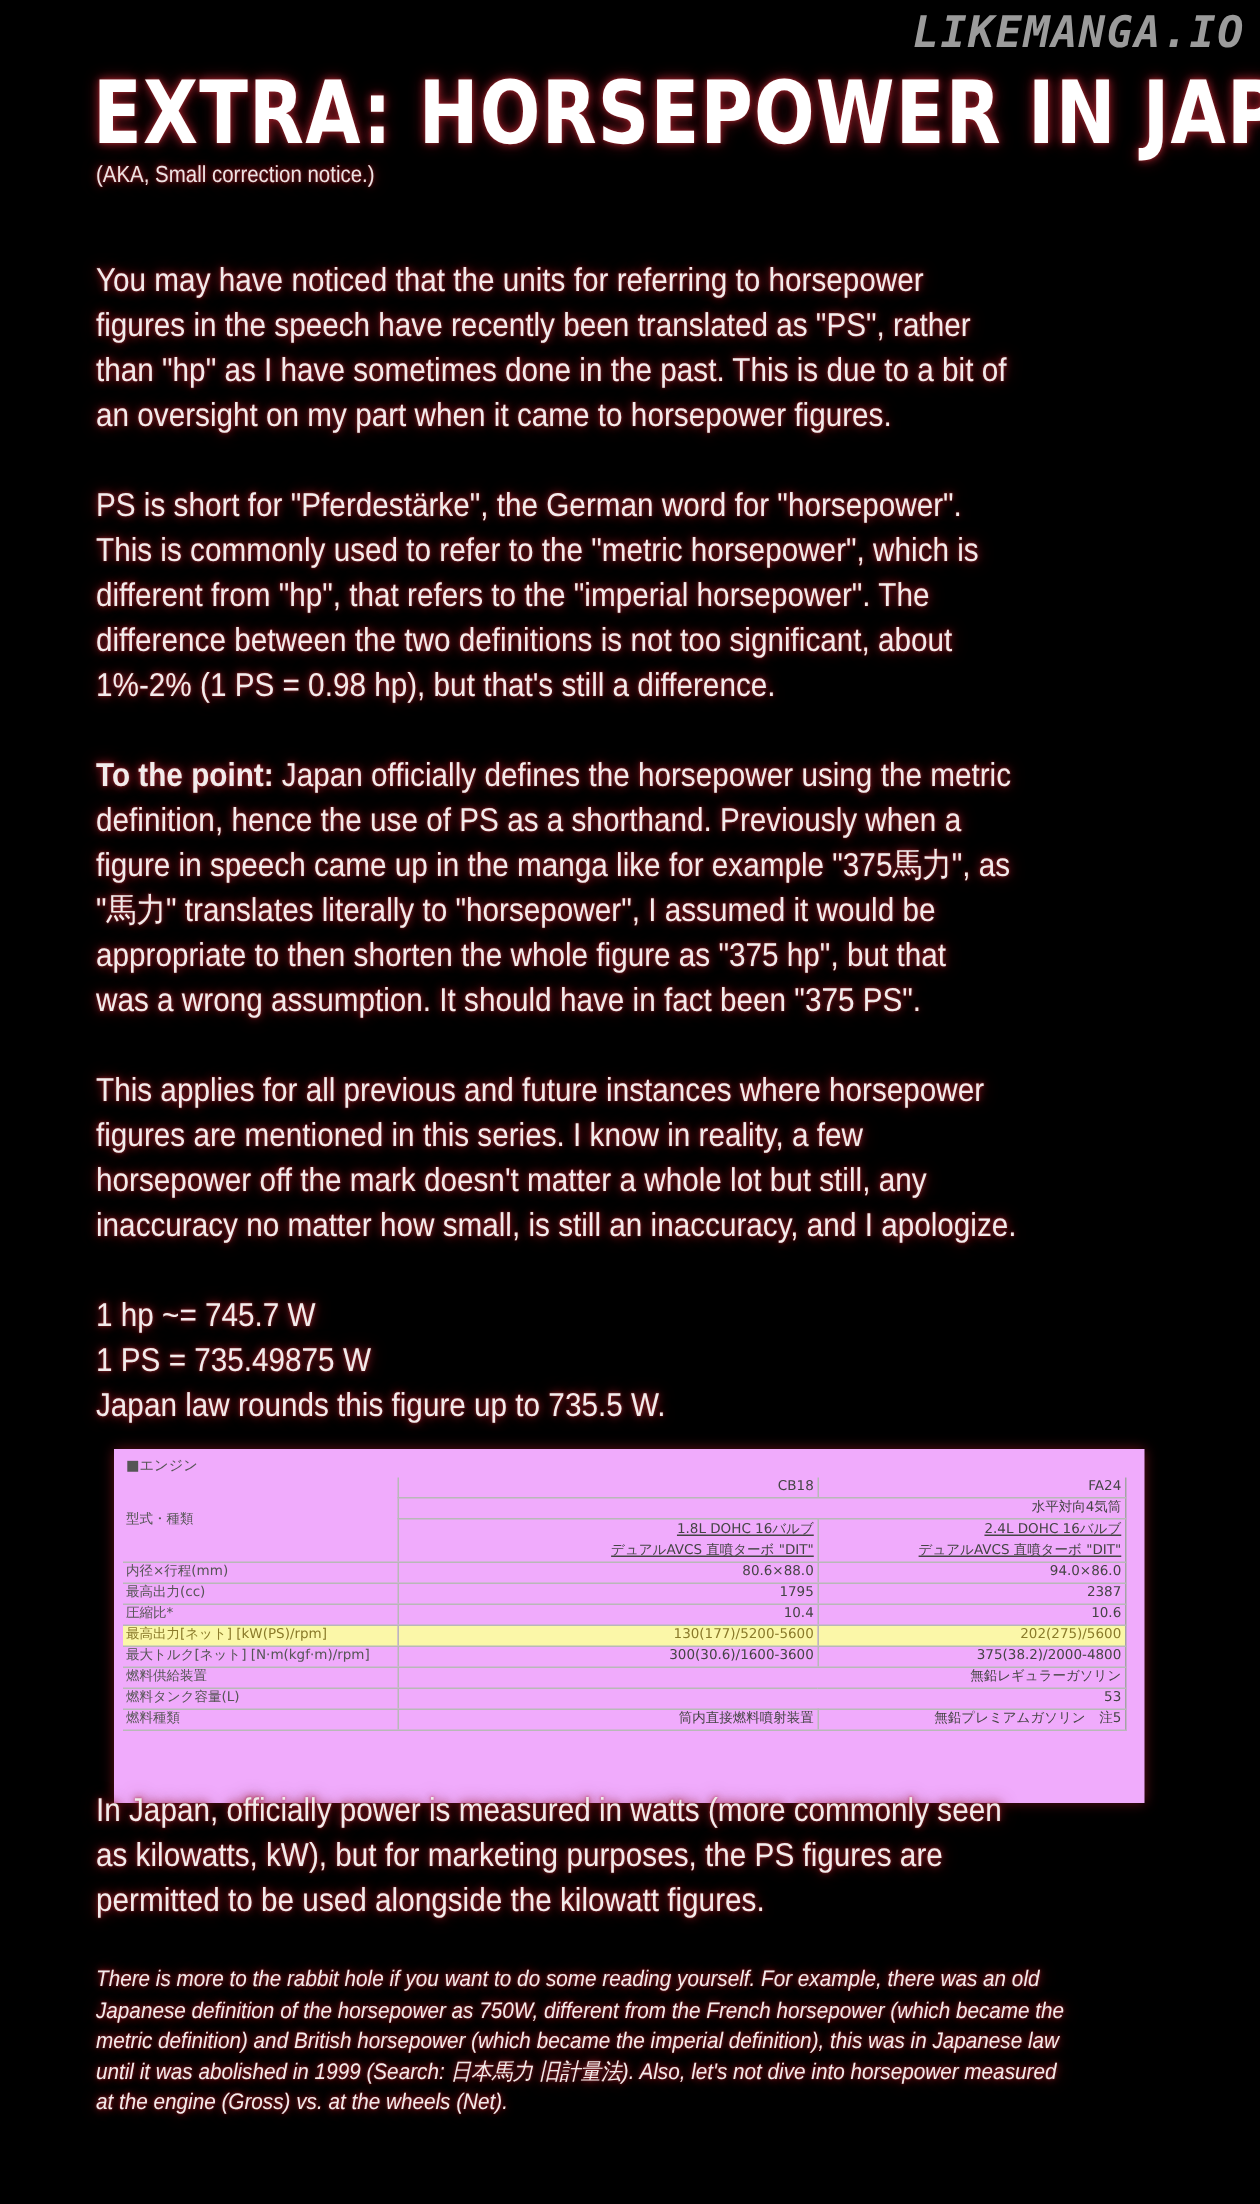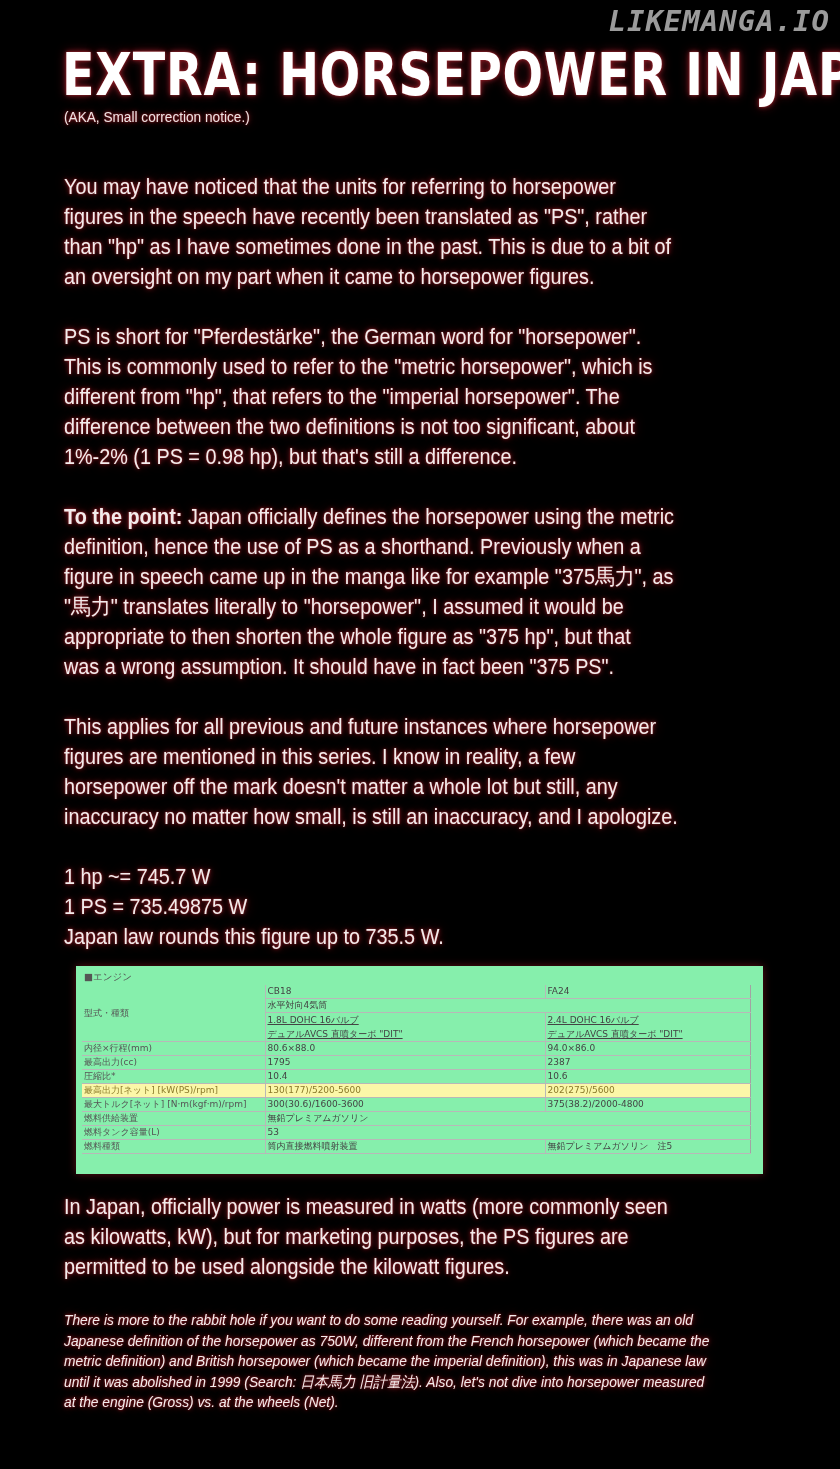--- a/index.html
+++ b/index.html
@@ -28,30 +28,30 @@
     transform:scaleX(0.9); transform-origin:left top; white-space:nowrap;
   }
   .para .line { display:block; }
   .bold { font-weight:bold; }
   .p1 { top:172px; } .p2 { top:322px; } .p3 { top:502px; } .p4 { top:712px; } .p5 { top:862px; } .p6 { top:1192px; }
   .foot {
     position:absolute; left:64px; top:1310px; width:740px; font-style:italic;
     font-size:15px; line-height:20.5px; transform:scaleX(0.92); transform-origin:left top; white-space:nowrap;
   }
   .spec {
-    position:absolute; left:76px; top:966px; width:687px; height:208px; background:#86efac;
+    position:absolute; left:76px; top:966px; width:687px; height:236px; background:#f0abfc;
     box-shadow: 0 0 8px rgba(120,20,30,0.8);
     font-family:"DejaVu Sans", sans-serif; color:#444; font-size:9px;
   }
   .spec .hdr { position:absolute; left:8px; top:5px; font-size:9.5px; color:#555; }
   table.specs {
     position:absolute; left:6px; top:19px; width:668px; border-collapse:collapse; table-layout:fixed;
   }
   table.specs td { border-bottom:1px solid #b8b8b8; height:13px; padding:0 2px; line-height:13px; white-space:nowrap; overflow:hidden; }
-  table.specs td.c { text-align:left; border-left:1px solid #b8b8b8; }
+  table.specs td.c { text-align:right; border-left:1px solid #b8b8b8; }
   table.specs td.last { border-right:1px solid #a3a3a3; }
   table.specs tr.hl td { background:#fbf7a8; color:#8a7a2a; }
   table.specs tr.tall td { height:28px; line-height:14px;text-decoration:underline; }
   table.specs td.lbl { color:#555; }
 </style>
 </head>
 <body>
 
 <div class="watermark">LIKEMANGA.IO</div>
 
@@ -136,21 +136,21 @@
       <td class="c">130(177)/5200-5600</td>
       <td class="c last">202(275)/5600</td>
     </tr>
     <tr>
       <td class="lbl">最大トルク[ネット] [N·m(kgf·m)/rpm]</td>
       <td class="c">300(30.6)/1600-3600</td>
       <td class="c last">375(38.2)/2000-4800</td>
     </tr>
     <tr>
       <td class="lbl">燃料供給装置</td>
-      <td class="c last" colspan="2">無鉛プレミアムガソリン</td>
+      <td class="c last" colspan="2">無鉛レギュラーガソリン</td>
     </tr>
     <tr>
       <td class="lbl">燃料タンク容量(L)</td>
       <td class="c last" colspan="2">53</td>
     </tr>
     <tr>
       <td class="lbl">燃料種類</td>
       <td class="c">筒内直接燃料噴射装置</td>
       <td class="c last">無鉛プレミアムガソリン　注5</td>
     </tr>

